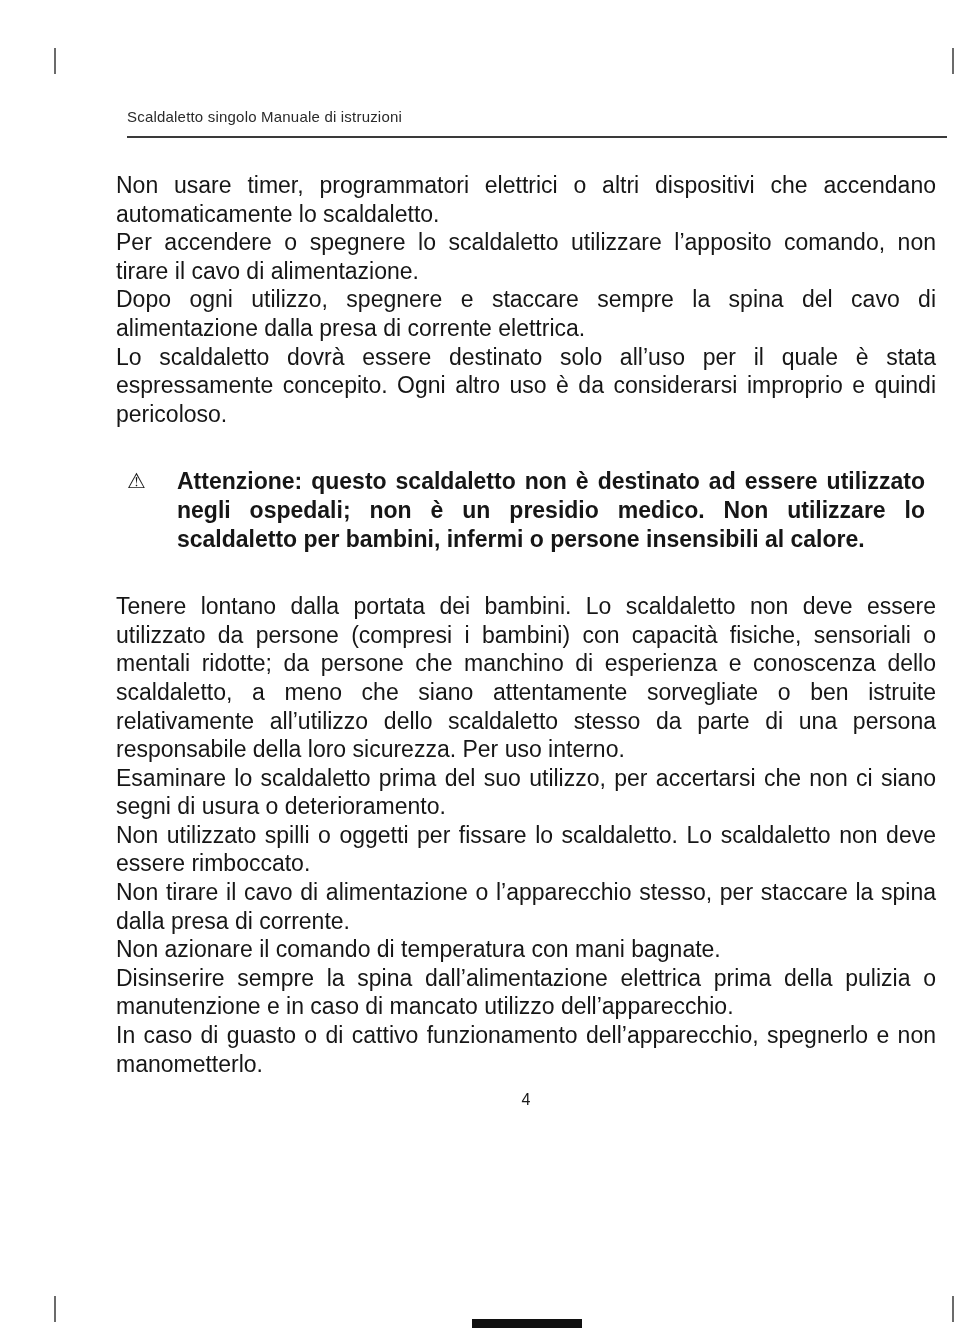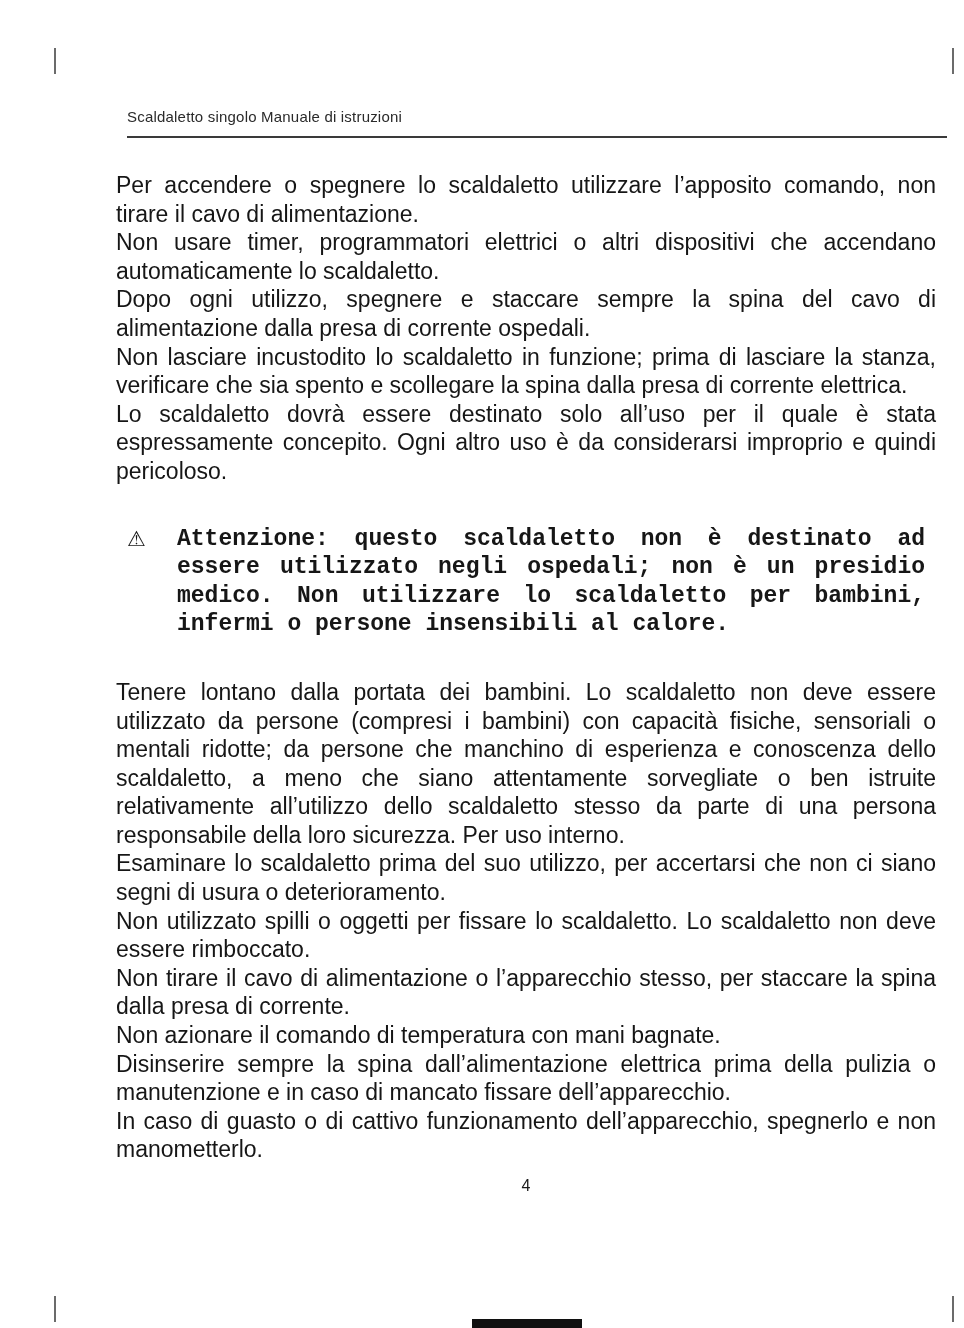--- a/index.html
+++ b/index.html
@@ -66,21 +66,20 @@
     width:28px;
     font-weight:normal;
     font-size:21px;
     line-height:28.6px;
     color:#161616;
   }
   .warn-text {
     flex:1;
     text-align:justify;
     hyphens:auto;
-    font-family:Liberation Mono, monospace;
     -webkit-hyphens:auto;
   }
   .page-number {
     margin-top:13px;
     width:820px;
     text-align:center;
     font-size:16px;
     color:#1a1a1a;
   }
 </style>
@@ -94,35 +93,34 @@
   <span class="cropmark cm-bl"></span>
   <span class="cropmark cm-br"></span>
   <span class="regbar"></span>
 
   <header>
     <div class="header-text">Scaldaletto singolo Manuale di istruzioni</div>
     <div class="header-rule"></div>
   </header>
 
   <main class="content" lang="it">
+    <p>Non usare timer, programmatori elettrici o altri dispositivi che accendano automaticamente lo scaldaletto.</p>
     <p>Per accendere o spegnere lo scaldaletto utilizzare l’apposito comando, non tirare il cavo di alimentazione.</p>
-    <p>Non usare timer, programmatori elettrici o altri dispositivi che accendano automaticamente lo scaldaletto.</p>
-    <p>Dopo ogni utilizzo, spegnere e staccare sempre la spina del cavo di alimentazione dalla presa di corrente ospedali.</p>
-    <p>Non lasciare incustodito lo scaldaletto in funzione; prima di lasciare la stanza, verificare che sia spento e scollegare la spina dalla presa di corrente elettrica.</p>
+    <p>Dopo ogni utilizzo, spegnere e staccare sempre la spina del cavo di alimentazione dalla presa di corrente elettrica.</p>
     <p>Lo scaldaletto dovrà essere destinato solo all’uso per il quale è stata espressamente concepito. Ogni altro uso è da considerarsi improprio e quindi pericoloso.</p>
 
     <div class="warning">
       <span class="warn-icon">⚠</span>
       <span class="warn-text">Attenzione: questo scaldaletto non è destinato ad essere utilizzato negli ospedali; non è un presidio medico. Non utilizzare lo scaldaletto per bambini, infermi o persone insensibili al calore.</span>
     </div>
 
     <p>Tenere lontano dalla portata dei bambini. Lo scaldaletto non deve essere utilizzato da persone (compresi i bambini) con capacità fisiche, sensoriali o mentali ridotte; da persone che manchino di esperienza e conoscenza dello scaldaletto, a meno che siano attentamente sorvegliate o ben istruite relativamente all’utilizzo dello scaldaletto stesso da parte di una persona responsabile della loro sicurezza. Per uso interno.</p>
     <p>Esaminare lo scaldaletto prima del suo utilizzo, per accertarsi che non ci siano segni di usura o deterioramento.</p>
     <p>Non utilizzato spilli o oggetti per fissare lo scaldaletto. Lo scaldaletto non deve essere rimboccato.</p>
     <p>Non tirare il cavo di alimentazione o l’apparecchio stesso, per staccare la spina dalla presa di corrente.</p>
     <p>Non azionare il comando di temperatura con mani bagnate.</p>
-    <p>Disinserire sempre la spina dall’alimentazione elettrica prima della pulizia o manutenzione e in caso di mancato fissare dell’apparecchio.</p>
+    <p>Disinserire sempre la spina dall’alimentazione elettrica prima della pulizia o manutenzione e in caso di mancato utilizzo dell’apparecchio.</p>
     <p>In caso di guasto o di cattivo funzionamento dell’apparecchio, spegnerlo e non manometterlo.</p>
   </main>
 
   <div class="page-number">4</div>
 
 </div>
 
 </body></html>

